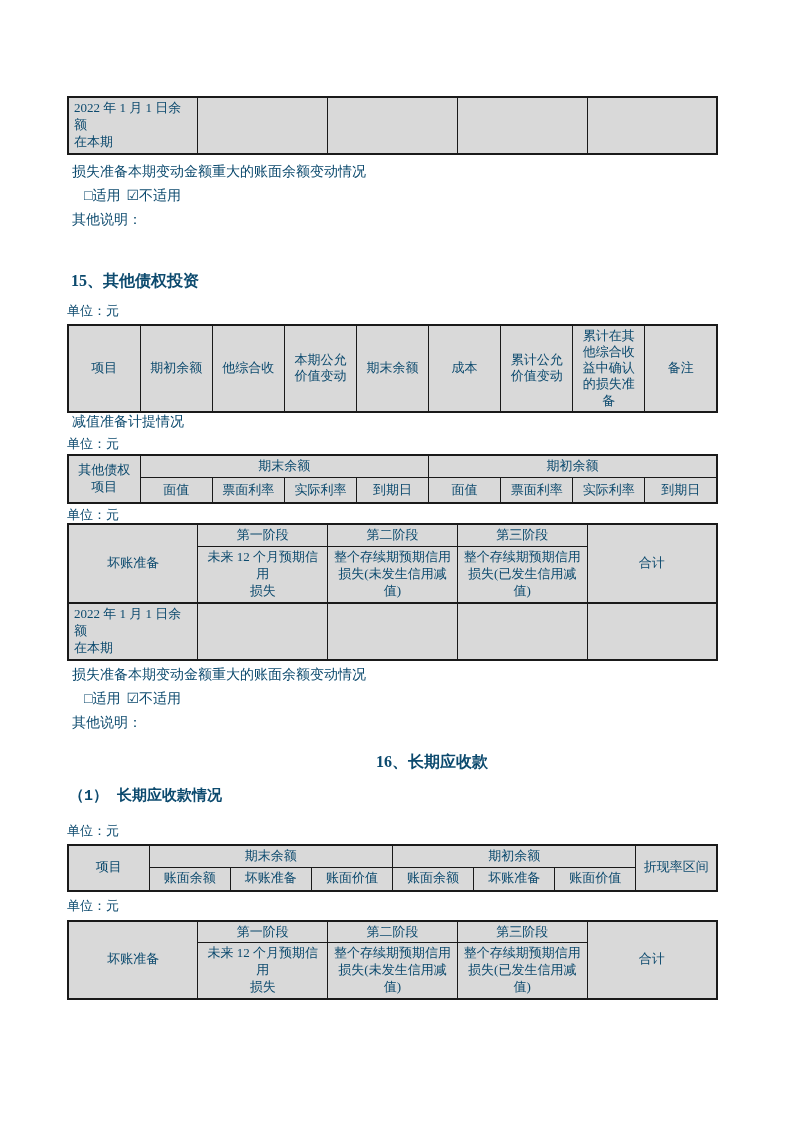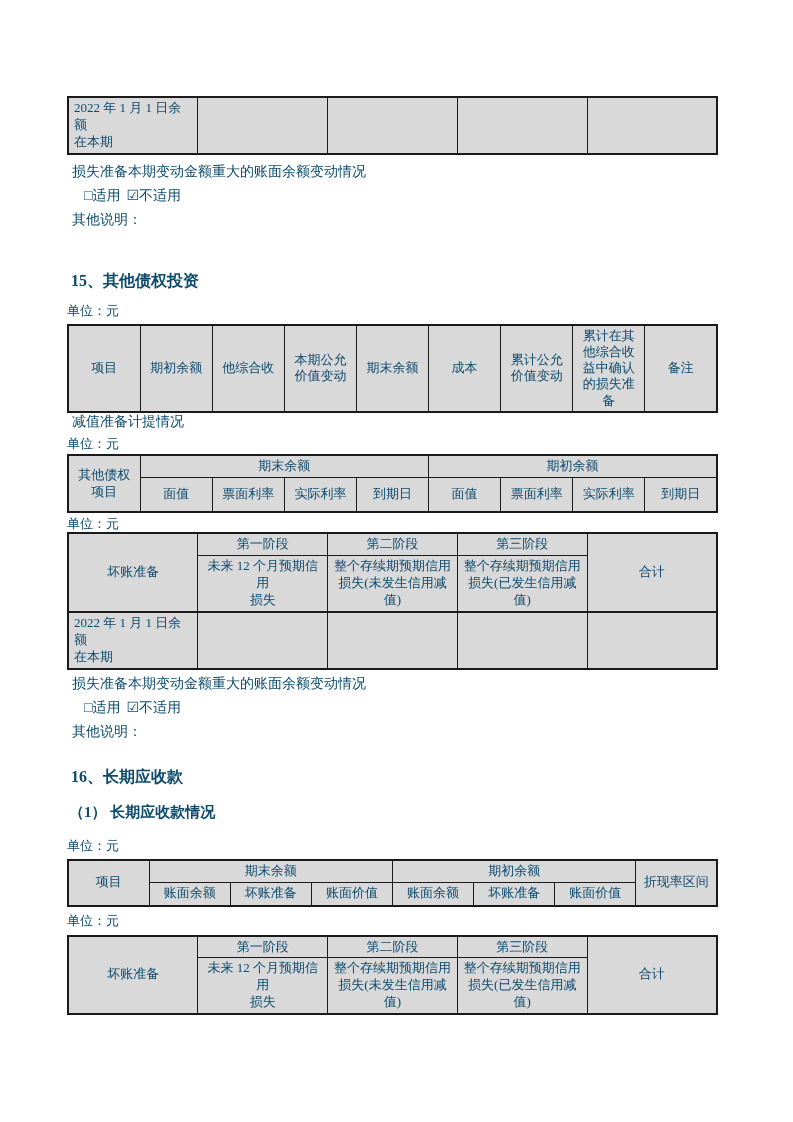--- a/index.html
+++ b/index.html
@@ -41,22 +41,22 @@
   .mt-t1   { margin-top:5px; }
   .mt-cap1 { margin-top:1px; }
   .mt-u2   { margin-top:5px; }
   .mt-t2   { margin-top:2px; }
   .mt-cap2 { margin-top:1px; }
   .mt-u3   { margin-top:2px; }
   .mt-t3   { margin-top:0px; }
   .mt-p4   { margin-top:6px; }
   .mt-p5   { margin-top:8px; }
   .mt-p6   { margin-top:8px; }
-  .mt-h16  { margin-top:26px; }
-  .mt-h16s { margin-top:15px; }
+  .mt-h16  { margin-top:20px;text-align:center; }
+  .mt-h16s { margin-top:15px;font-family:Liberation Mono, monospace; }
   .mt-u4   { margin-top:15px; }
   .mt-t4   { margin-top:5px; }
   .mt-cap3 { margin-top:1px; }
   .mt-u5   { margin-top:5px; }
   .mt-t5   { margin-top:6px; }
 </style>
 </head>
 <body>
 
 <div class="page">
@@ -136,21 +136,21 @@
         <col>
         <col>
       </colgroup>
     <tbody>
         <tr style="height:22px">
       <td rowspan="2">其他债权
 项目</td>
       <td colspan="4">期末余额</td>
       <td colspan="4">期初余额</td>
     </tr>
-    <tr style="height:35px">
+    <tr style="height:26px">
       <td>面值</td>
       <td>票面利率</td>
       <td>实际利率</td>
       <td>到期日</td>
       <td>面值</td>
       <td>票面利率</td>
       <td>实际利率</td>
       <td>到期日</td>
     </tr>
   </tbody>

